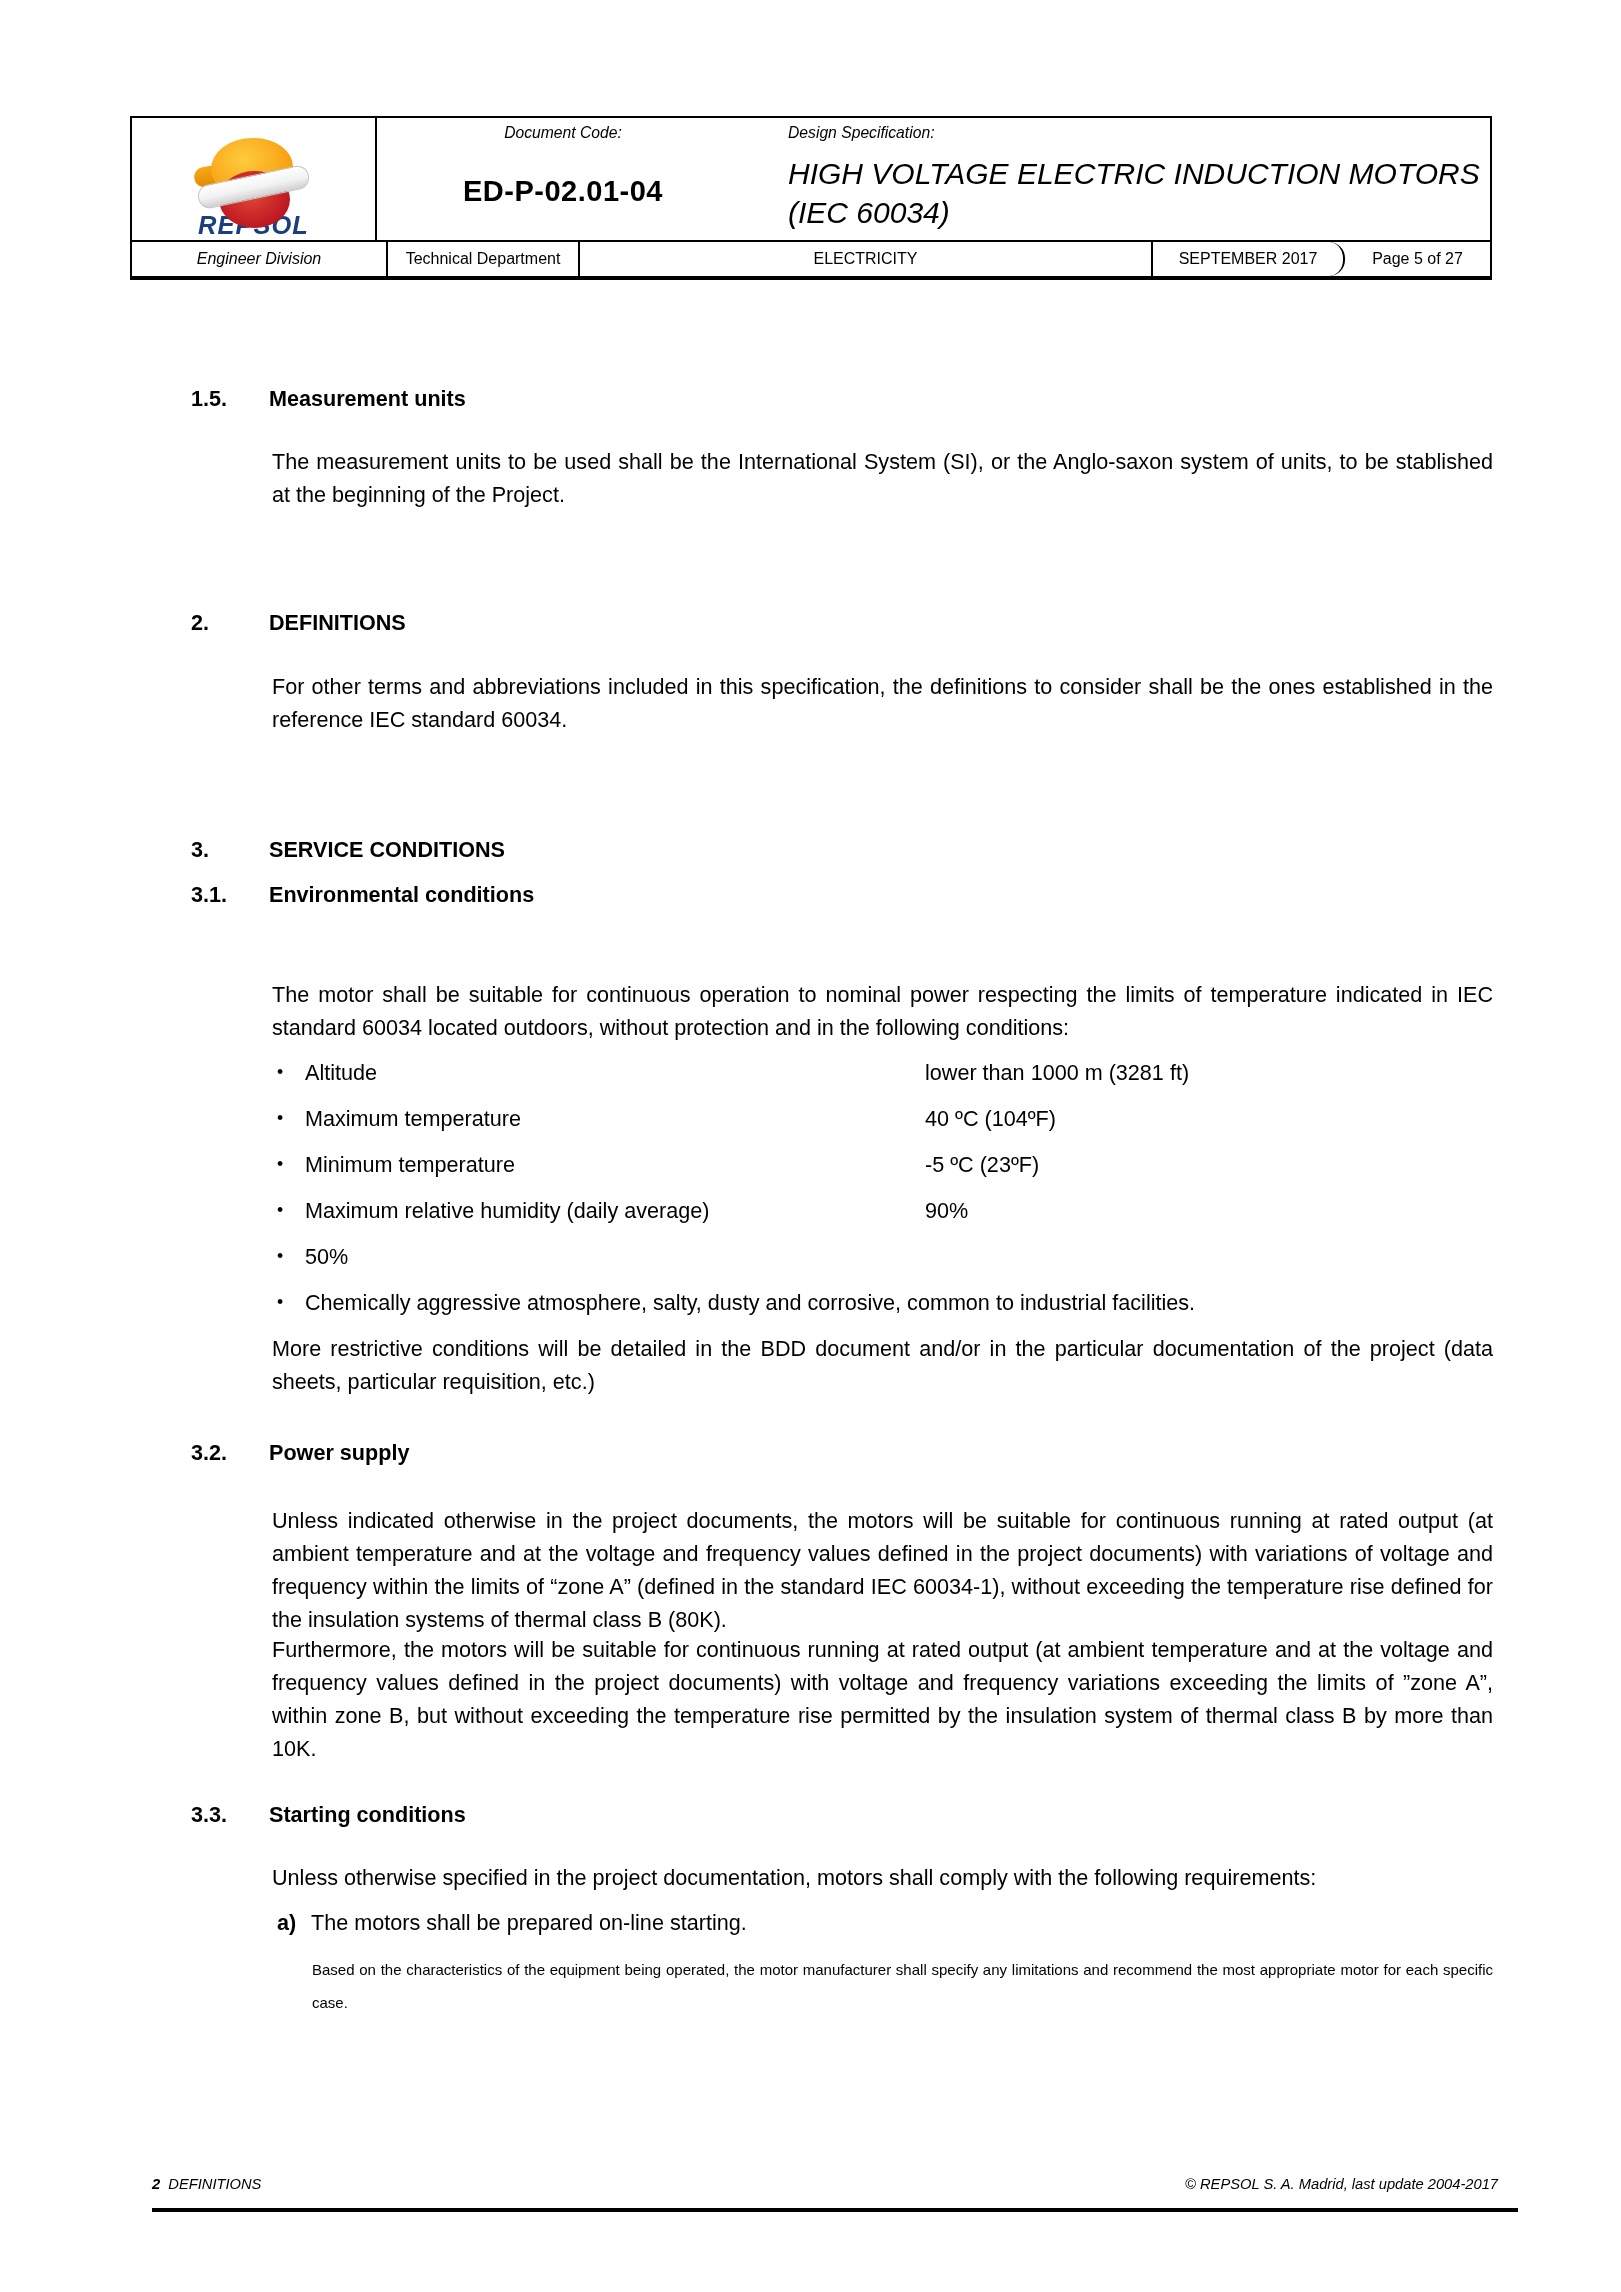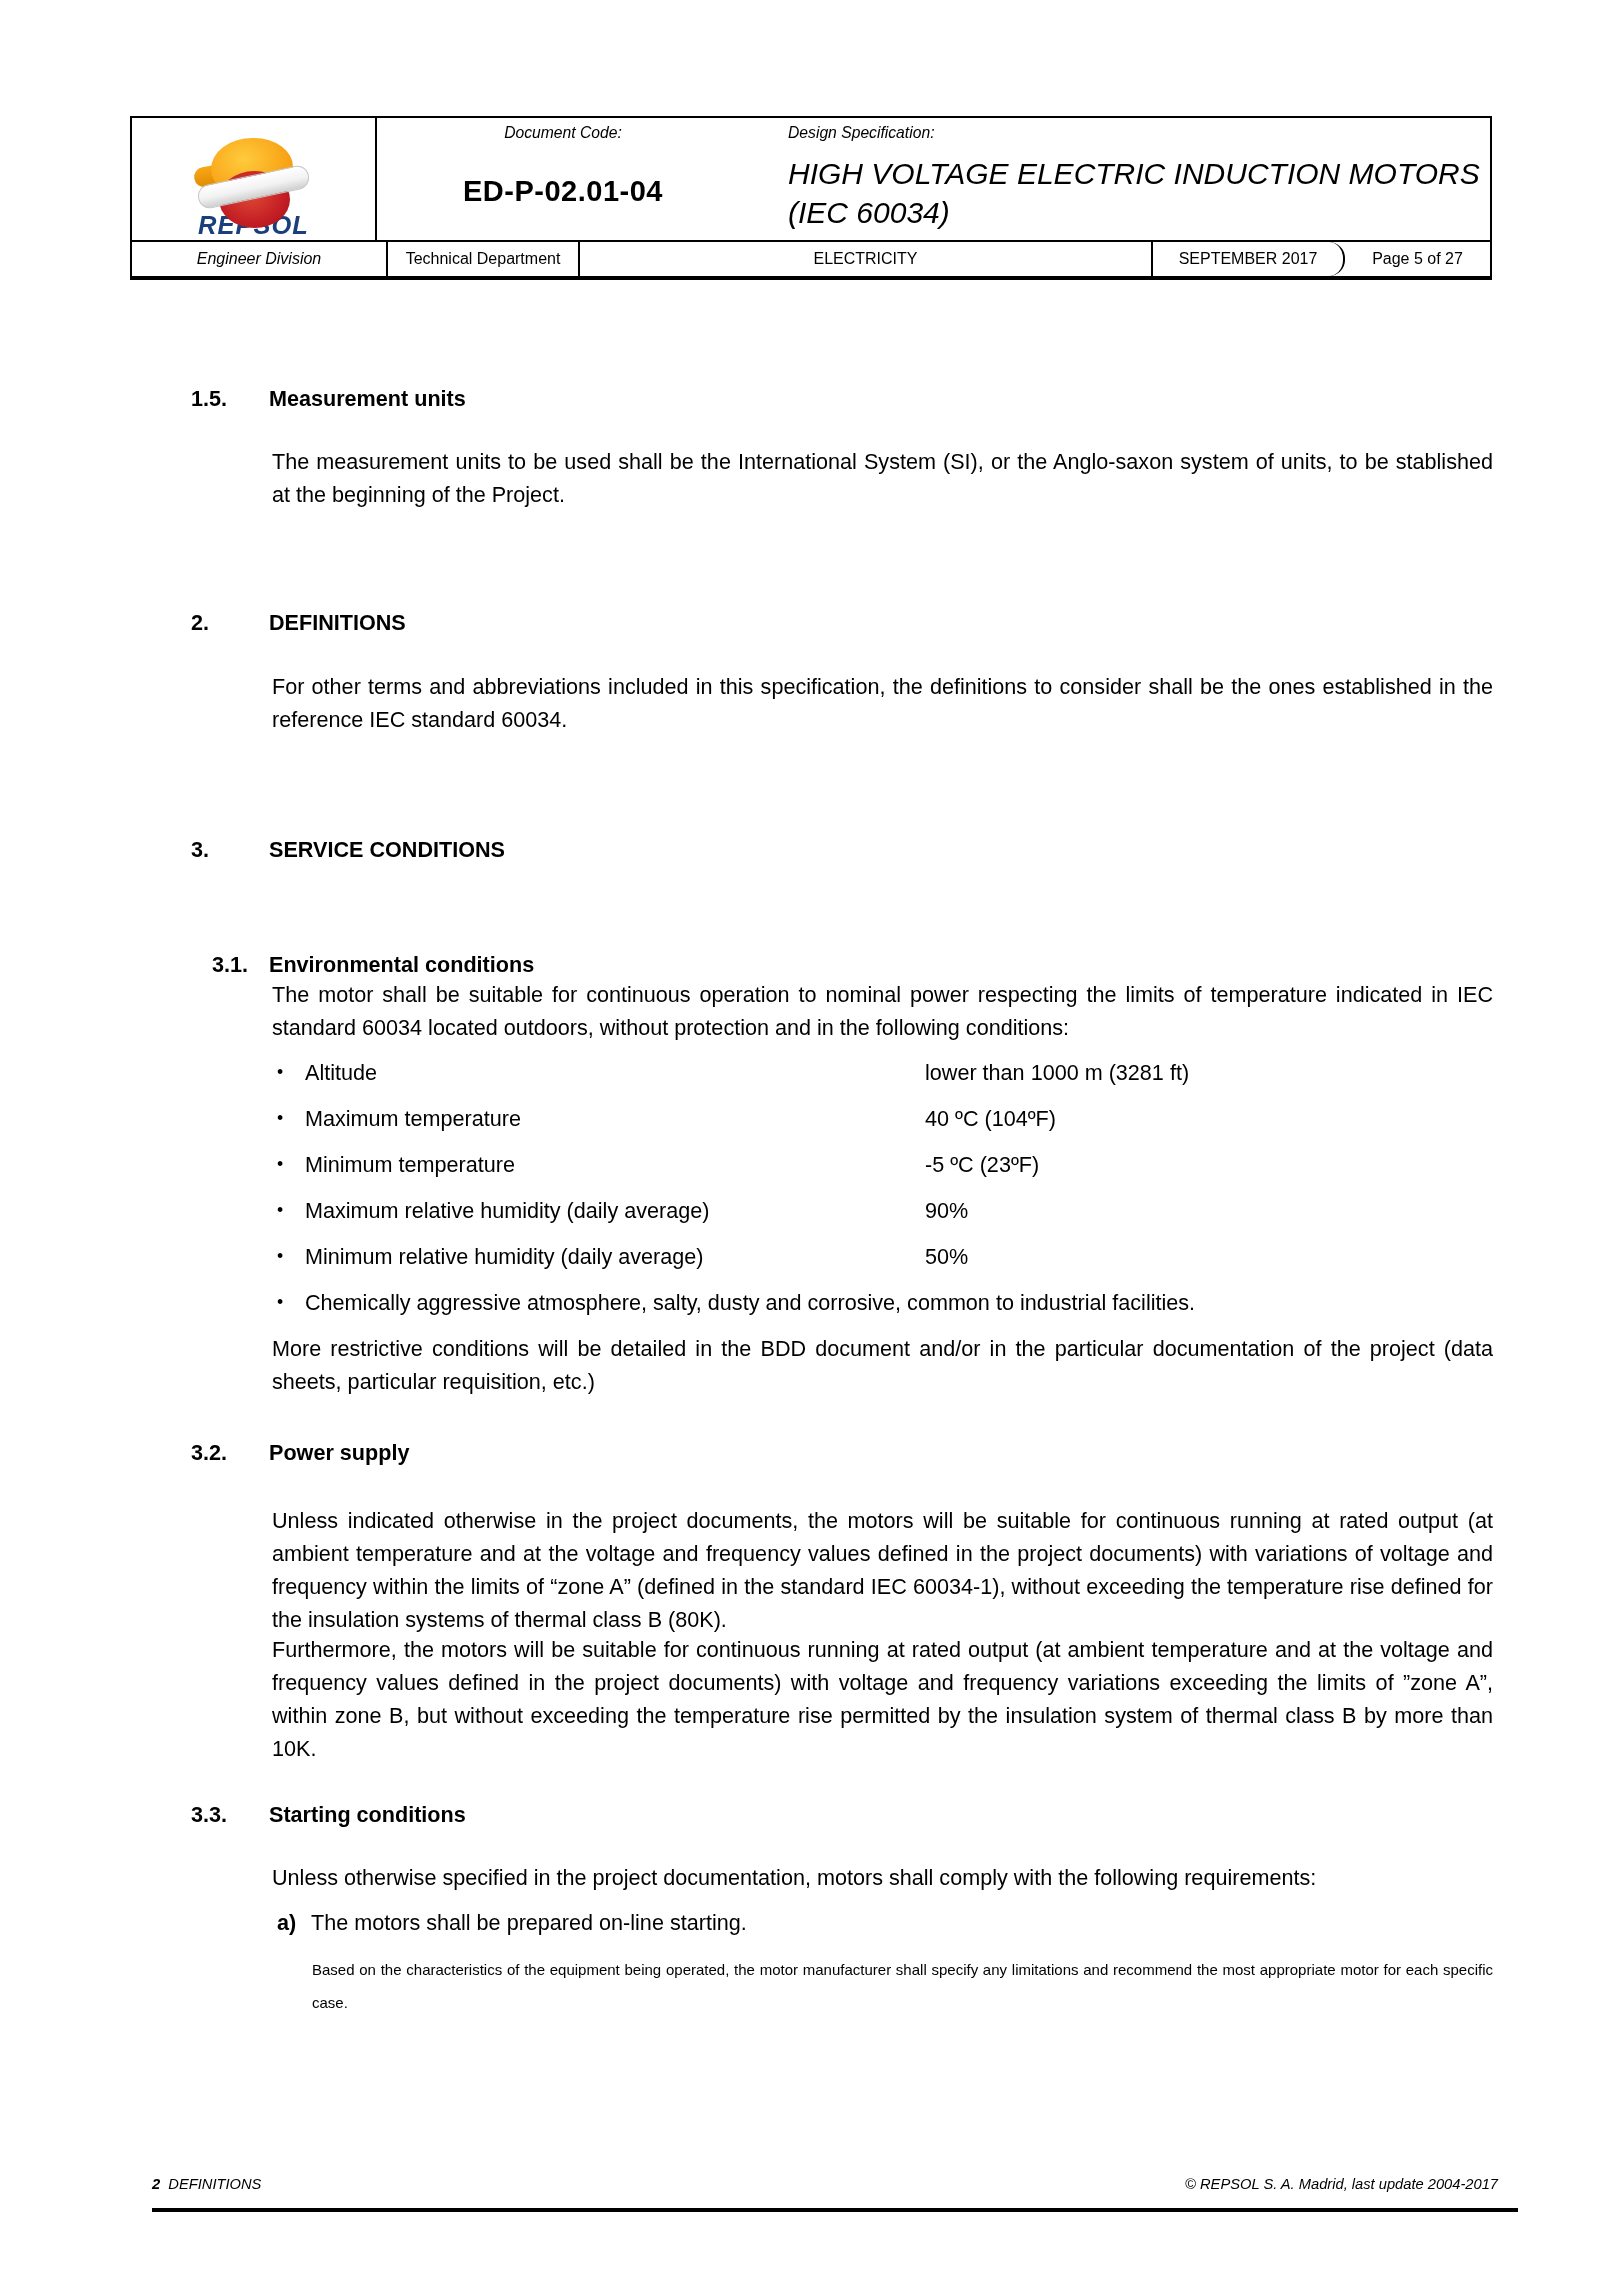--- a/index.html
+++ b/index.html
@@ -136,21 +136,21 @@
   <span class="num">2.</span>
   <span>DEFINITIONS</span>
 </div>
 <div class="para" style="top:670px;">For other terms and abbreviations included in this specification, the definitions to consider shall be the ones established in the reference IEC standard 60034.</div>
 
 <div class="sec-h" style="top:837px;">
   <span class="num">3.</span>
   <span>SERVICE CONDITIONS</span>
 </div>
 
-<div class="sec-h" style="top:952px;text-align:center;">
+<div class="sec-h" style="top:882px;">
   <span class="num">3.1.</span>
   <span>Environmental conditions</span>
 </div>
 <div class="para" style="top:978px;">The motor shall be suitable for continuous operation to nominal power respecting the limits of temperature indicated in IEC standard 60034 located outdoors, without protection and in the following conditions:</div>
 
 <div class="bullet-row" style="top:1059px;">
   <span class="b-dot">•</span>
   <span class="b-label">Altitude</span>
   <span class="b-value">lower than 1000 m (3281 ft)</span>
 </div>
@@ -164,21 +164,20 @@
   <span class="b-label">Minimum temperature</span>
   <span class="b-value">-5 ºC (23ºF)</span>
 </div>
 <div class="bullet-row" style="top:1197px;">
   <span class="b-dot">•</span>
   <span class="b-label">Maximum relative humidity (daily average)</span>
   <span class="b-value">90%</span>
 </div>
 <div class="bullet-row" style="top:1243px;">
   <span class="b-dot">•</span>
-  <span class="b-label">Minimum relative humidity (daily average)</span>
   <span class="b-value">50%</span>
 </div>
 <div class="bullet-row wide" style="top:1289px;">
   <span class="b-dot">•</span>
   <span class="b-label">Chemically aggressive atmosphere, salty, dusty and corrosive, common to industrial facilities.</span>
 </div>
 
 <div class="para" style="top:1332px;">More restrictive conditions will be detailed in the BDD document and/or in the particular documentation of the project (data sheets, particular requisition, etc.)</div>
 
 <div class="sec-h" style="top:1440px;">

